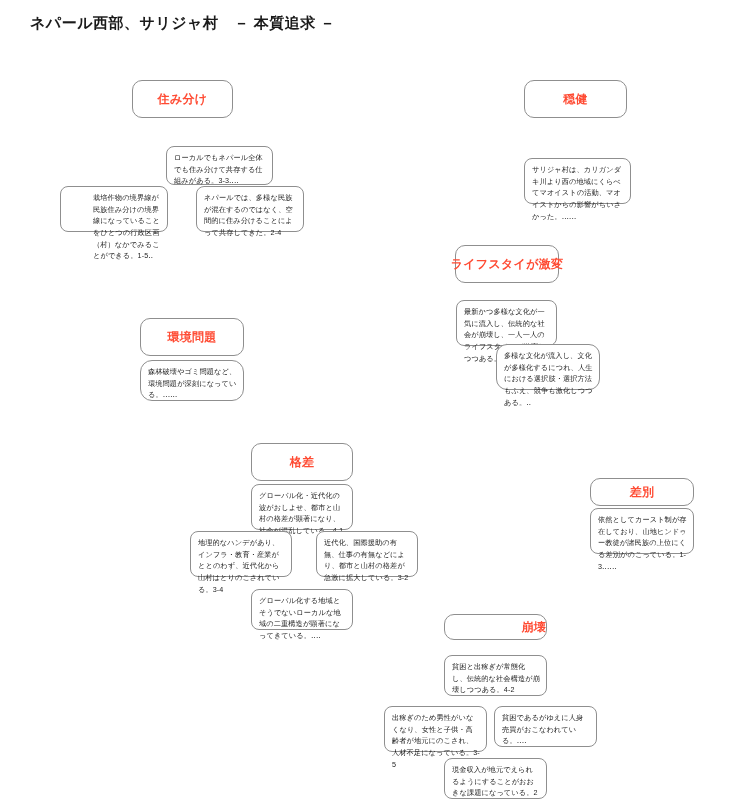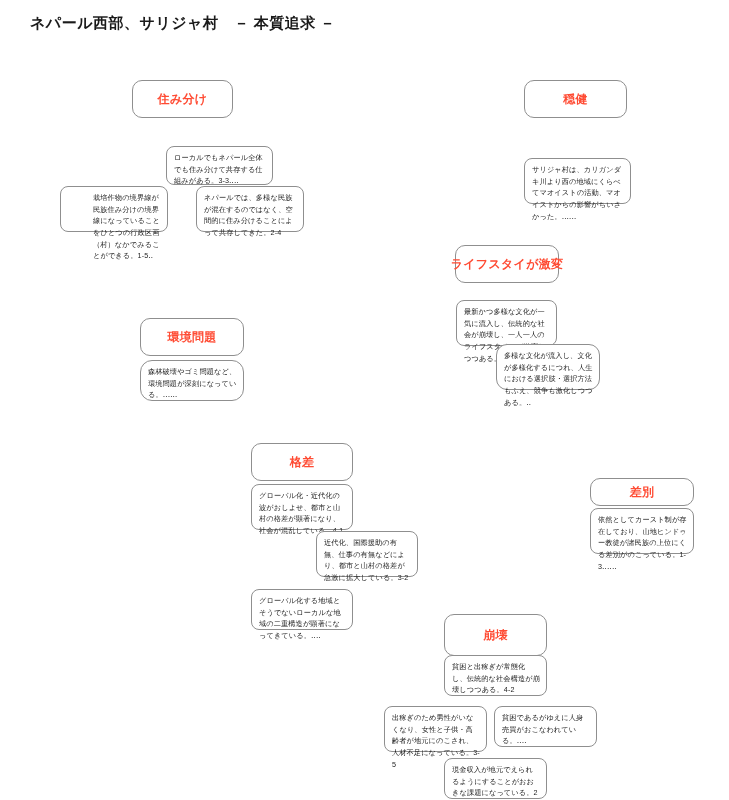--- a/index.html
+++ b/index.html
@@ -113,38 +113,41 @@
   </div>
 
   <div class="node header-node" style="left:251px;top:443px;width:102px;height:38px;">
     <span class="label">格差</span>
   </div>
 
   <div class="node detail-node" style="left:251px;top:484px;width:102px;height:46px;">
     <span class="label">グローバル化・近代化の波がおしよせ、都市と山村の格差が顕著になり、社会が混乱している。4-1</span>
   </div>
 
+  <div class="node detail-node" style="left:190px;top:531px;width:102px;height:46px;">
+    <span class="label">地理的なハンデがあり、インフラ・教育・産業がととのわず、近代化から山村はとりのこされている。3-4</span>
+  </div>
 
   <div class="node detail-node" style="left:316px;top:531px;width:102px;height:46px;">
     <span class="label">近代化、国際援助の有無、仕事の有無などにより、都市と山村の格差が急激に拡大している。3-2</span>
   </div>
 
   <div class="node detail-node" style="left:251px;top:589px;width:102px;height:41px;">
     <span class="label">グローバル化する地域とそうでないローカルな地域の二重構造が顕著になってきている。‥‥</span>
   </div>
 
   <div class="node header-node" style="left:590px;top:454px;width:104px;height:28px;margin-top:24px;">
     <span class="label">差別</span>
   </div>
 
   <div class="node detail-node" style="left:590px;top:508px;width:104px;height:46px;">
     <span class="label">依然としてカースト制が存在しており、山地ヒンドゥー教徒が諸民族の上位にくる差別がのこっている。1-3‥‥‥</span>
   </div>
 
-  <div class="node header-node" style="left:444px;top:614px;width:103px;height:42px;">
+  <div class="node header-node" style="left:444px;top:614px;width:103px;height:26px;justify-content:flex-end;">
     <span class="label">崩壊</span>
   </div>
 
   <div class="node detail-node" style="left:444px;top:655px;width:103px;height:41px;">
     <span class="label">貧困と出稼ぎが常態化し、伝統的な社会構造が崩壊しつつある。4-2</span>
   </div>
 
   <div class="node detail-node" style="left:384px;top:706px;width:103px;height:46px;">
     <span class="label">出稼ぎのため男性がいなくなり、女性と子供・高齢者が地元にのこされ、人材不足になっている。3-5</span>
   </div>

